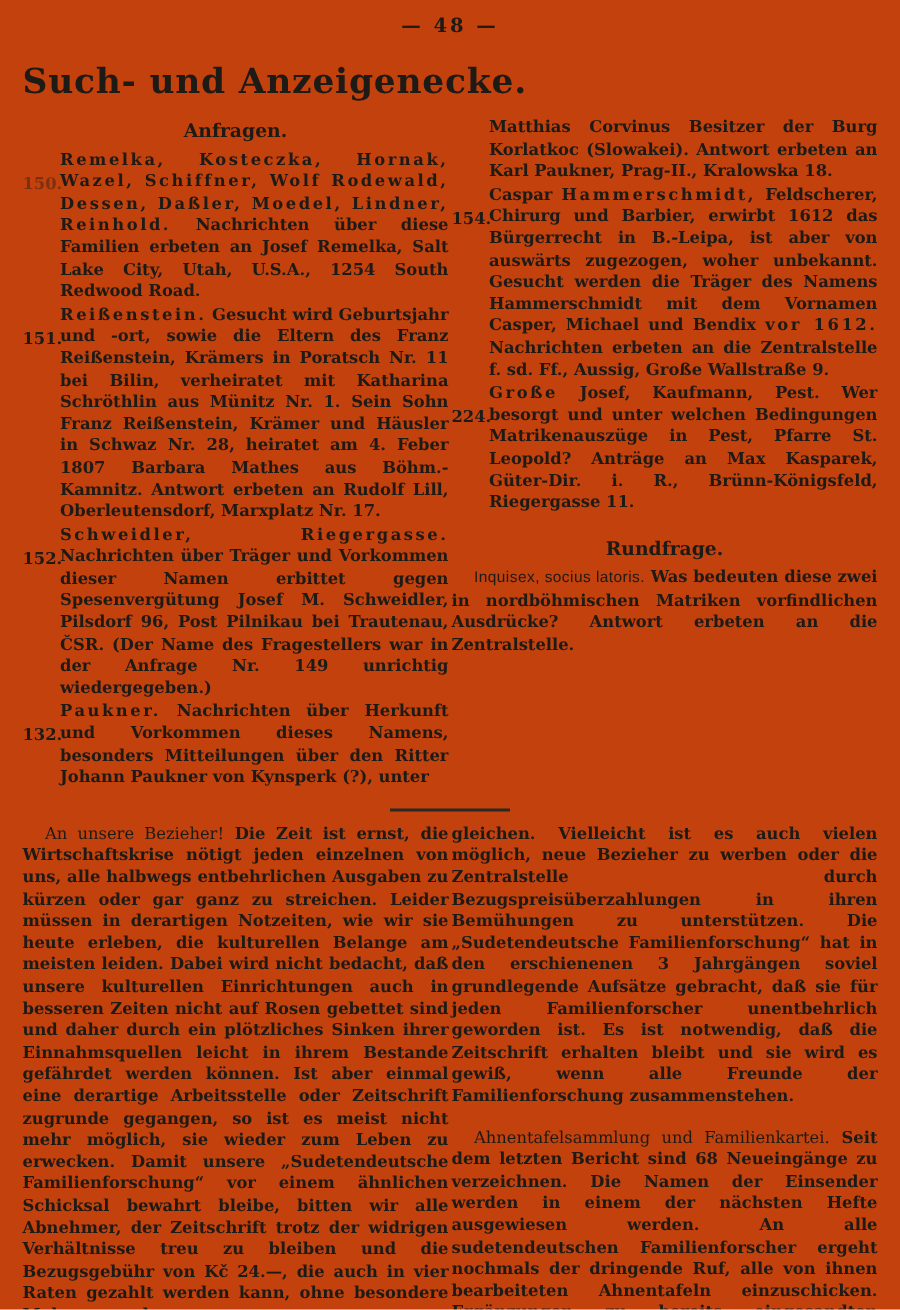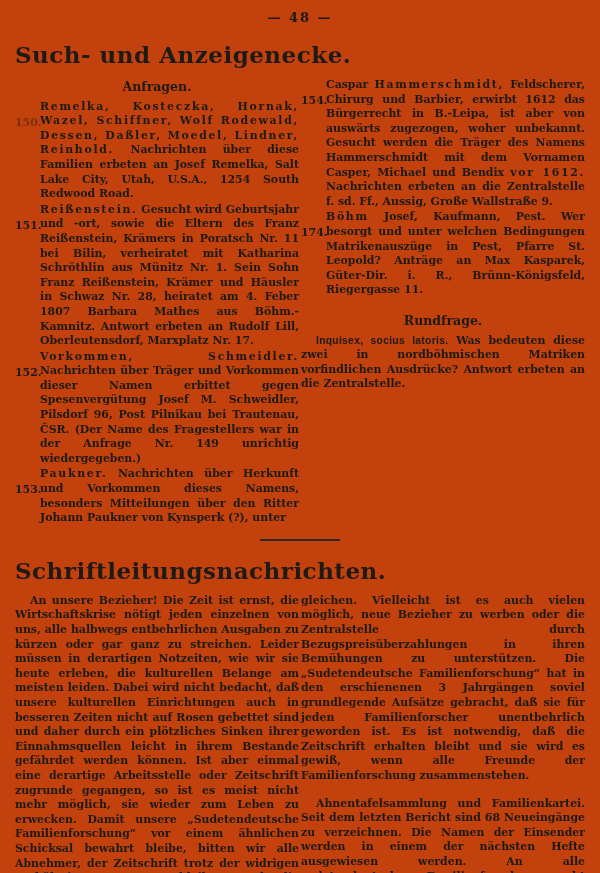--- a/index.html
+++ b/index.html
@@ -14,63 +14,63 @@
   .columns{display:flex;gap:2px;}
   .col{flex:1;min-width:0;font-size:10.9px;line-height:14.6px;text-align:justify;font-weight:bold;}
   .col-heading{text-align:center;font-size:12.5px;font-weight:bold;margin:2px 0 5px 0;}
   .entry{position:relative;padding-left:25px;margin-bottom:1px;}
   .entry .num{position:absolute;left:0;top:16px;font-weight:bold;}
   .entry .num.faded{opacity:0.42;}
   .sp{letter-spacing:1.7px;}
   .para{margin:0;}
   .para.ind{text-indent:15px;}
   .para.gap{margin-top:13px;}
-  .lead{font-weight:bold;}
+  .lead{font-weight:normal;}
   .lead.antiqua{font-family:"Liberation Sans",sans-serif;font-size:10.3px;letter-spacing:0.3px;}
   .rundfrage-block{margin-top:16px;}
   .divider{width:80px;height:2px;background:#2b2925;margin:12px auto 8px auto;}
 </style>
 </head>
 <body>
 
 <div class="page">
 
   <div class="page-number">— 48 —</div>
 
   <div class="section">
     <div class="sec-title">Such- und Anzeigenecke.</div>
     <div class="columns">
       <div class="col">
         <div class="col-heading">Anfragen.</div>
         <div id="s1-left-entries">
             <div class="entry"><span class="num faded">150.</span><span class="sp">Remelka, Kosteczka, Hornak, Wazel, Schiffner, Wolf Rodewald, Dessen, Daßler, Moedel, Lindner, Reinhold.</span><span> Nachrichten über diese Familien erbeten an Josef Remelka, Salt Lake City, Utah, U.S.A., 1254 South Redwood Road.</span></div>
             <div class="entry"><span class="num">151.</span><span class="sp">Reißenstein.</span><span> Gesucht wird Geburtsjahr und -ort, sowie die Eltern des Franz Reißenstein, Krämers in Poratsch Nr. 11 bei Bilin, verheiratet mit Katharina Schröthlin aus Münitz Nr. 1. Sein Sohn Franz Reißenstein, Krämer und Häusler in Schwaz Nr. 28, heiratet am 4. Feber 1807 Barbara Mathes aus Böhm.-Kamnitz. Antwort erbeten an Rudolf Lill, Oberleutensdorf, Marxplatz Nr. 17.</span></div>
-            <div class="entry"><span class="num">152.</span><span class="sp">Vorkommen, Schmeidler.</span><span> Nachrichten über Träger und Vorkommen dieser Namen erbittet gegen Spesenvergütung Josef M. Schweidler, Pilsdorf 96, Post Pilnikau bei Trautenau, ČSR. (Der Name des Fragestellers war in der Anfrage Nr. 149 unrichtig wiedergegeben.)</span></div>
-            <div class="entry"><span class="num">153.</span><span class="sp">Paukner.</span><span> Nachrichten über Herkunft und Vorkommen dieses Namens, besonders Mitteilungen über den Ritter Johann Paukner von Kynsperk (?), unter</span></div>
+            <div class="entry"><span class="num">152.</span><span class="sp">Schweidler, Riegergasse.</span><span> Nachrichten über Träger und Vorkommen dieser Namen erbittet gegen Spesenvergütung Josef M. Schweidler, Pilsdorf 96, Post Pilnikau bei Trautenau, ČSR. (Der Name des Fragestellers war in der Anfrage Nr. 149 unrichtig wiedergegeben.)</span></div>
+            <div class="entry"><span class="num">132.</span><span class="sp">Paukner.</span><span> Nachrichten über Herkunft und Vorkommen dieses Namens, besonders Mitteilungen über den Ritter Johann Paukner von Kynsperk (?), unter</span></div>
           </div>
       </div>
       <div class="col">
         <div id="s1-right-entries">
+            <div class="entry"><span>Matthias Corvinus Besitzer der Burg Korlatkoc (Slowakei). Antwort erbeten an Karl Paukner, Prag-II., Kralowska 18.</span></div>
             <div class="entry"><span class="num">154.</span><span>Caspar </span><span class="sp">Hammerschmidt,</span><span> Feldscherer, Chirurg und Barbier, erwirbt 1612 das Bürgerrecht in B.-Leipa, ist aber von auswärts zugezogen, woher unbekannt. Gesucht werden die Träger des Namens Hammerschmidt mit dem Vornamen Casper, Michael und Bendix </span><span class="sp">vor 1612.</span><span> Nachrichten erbeten an die Zentralstelle f. sd. Ff., Aussig, Große Wallstraße 9.</span></div>
-            <div class="entry"><span class="num">174.</span><span class="sp">Böhm</span><span> Josef, Kaufmann, Pest. Wer besorgt und unter welchen Bedingungen Matrikenauszüge in Pest, Pfarre St. Leopold? Anträge an Max Kasparek, Güter-Dir. i. R., Brünn-Königsfeld, Riegergasse 11.</span></div>
+            <div class="entry"><span class="num">224.</span><span class="sp">Große</span><span> Josef, Kaufmann, Pest. Wer besorgt und unter welchen Bedingungen Matrikenauszüge in Pest, Pfarre St. Leopold? Anträge an Max Kasparek, Güter-Dir. i. R., Brünn-Königsfeld, Riegergasse 11.</span></div>
           </div>
         <div class="rundfrage-block">
           <div class="col-heading">Rundfrage.</div>
           <div id="rundfrage-paras">
               <p class="para ind"><span class="lead antiqua">Inquisex, socius latoris.</span><span> Was bedeuten diese zwei in nordböhmischen Matriken vorfindlichen Ausdrücke? Antwort erbeten an die Zentralstelle.</span></p>
             </div>
         </div>
       </div>
     </div>
   </div>
 
   <div class="divider"></div>
 
   <div class="section">
-    <div class="sec-title">Schriftleitungsnachrichten.</div>
     <div class="columns">
       <div class="col" id="s2-left">
           <p class="para ind"><span class="lead">An unsere Bezieher!</span><span> Die Zeit ist ernst, die Wirtschaftskrise nötigt jeden einzelnen von uns, alle halbwegs entbehrlichen Ausgaben zu kürzen oder gar ganz zu streichen. Leider müssen in derartigen Notzeiten, wie wir sie heute erleben, die kulturellen Belange am meisten leiden. Dabei wird nicht bedacht, daß unsere kulturellen Einrichtungen auch in besseren Zeiten nicht auf Rosen gebettet sind und daher durch ein plötzliches Sinken ihrer Einnahmsquellen leicht in ihrem Bestande gefährdet werden können. Ist aber einmal eine derartige Arbeitsstelle oder Zeitschrift zugrunde gegangen, so ist es meist nicht mehr möglich, sie wieder zum Leben zu erwecken. Damit unsere „Sudetendeutsche Familienforschung“ vor einem ähnlichen Schicksal bewahrt bleibe, bitten wir alle Abnehmer, der Zeitschrift trotz der widrigen Verhältnisse treu zu bleiben und die Bezugsgebühr von Kč 24.—, die auch in vier Raten gezahlt werden kann, ohne besondere Mahnung zu be-</span></p>
         </div>
       <div class="col" id="s2-right">
           <p class="para"><span>gleichen. Vielleicht ist es auch vielen möglich, neue Bezieher zu werben oder die Zentralstelle durch Bezugspreisüberzahlungen in ihren Bemühungen zu unterstützen. Die „Sudetendeutsche Familienforschung“ hat in den erschienenen 3 Jahrgängen soviel grundlegende Aufsätze gebracht, daß sie für jeden Familienforscher unentbehrlich geworden ist. Es ist notwendig, daß die Zeitschrift erhalten bleibt und sie wird es gewiß, wenn alle Freunde der Familienforschung zusammenstehen.</span></p>
           <p class="para ind gap"><span class="lead">Ahnentafelsammlung und Familienkartei.</span><span> Seit dem letzten Bericht sind 68 Neueingänge zu verzeichnen. Die Namen der Einsender werden in einem der nächsten Hefte ausgewiesen werden. An alle sudetendeutschen Familienforscher ergeht nochmals der dringende Ruf, alle von ihnen bearbeiteten Ahnentafeln einzuschicken. Ergänzungen zu bereits eingesandten Ahnentafeln werden ebenfalls erbeten.</span></p>
         </div>
     </div>
   </div>

